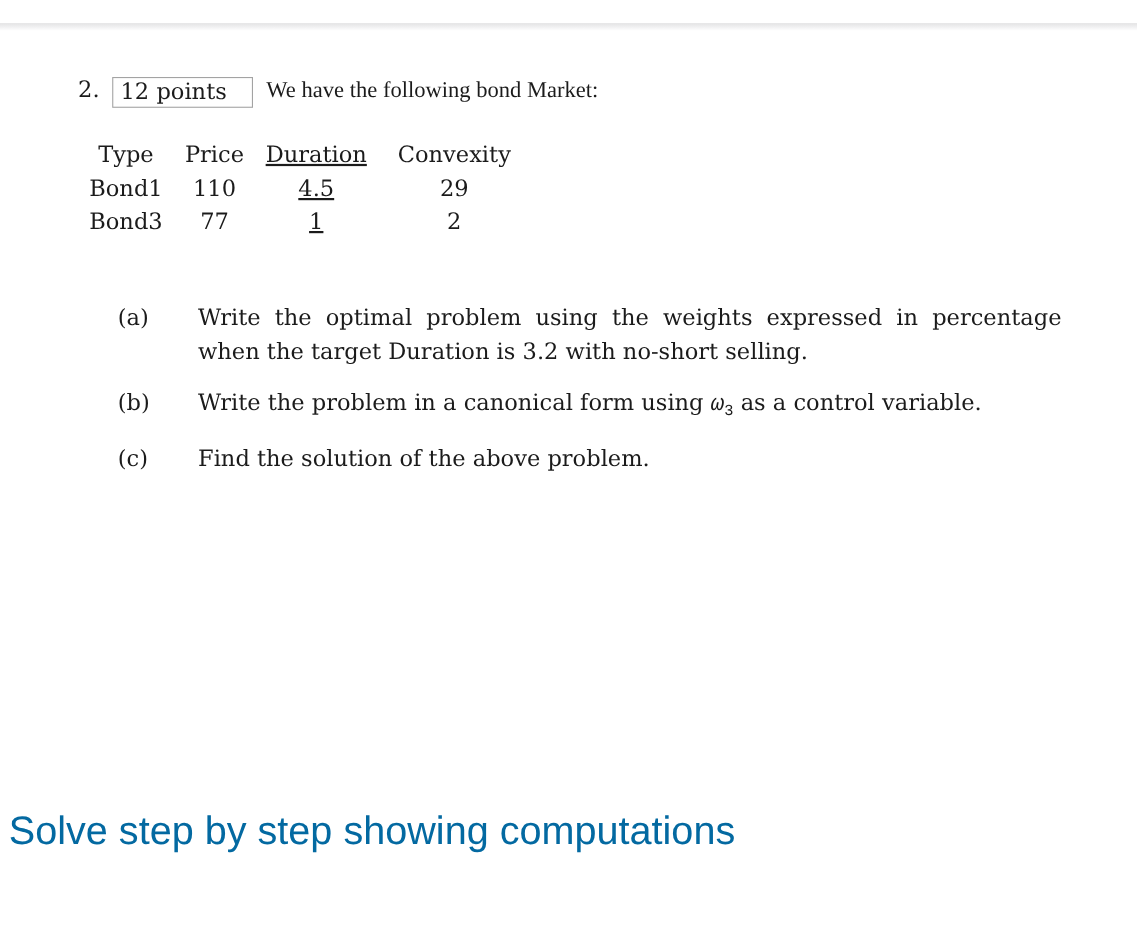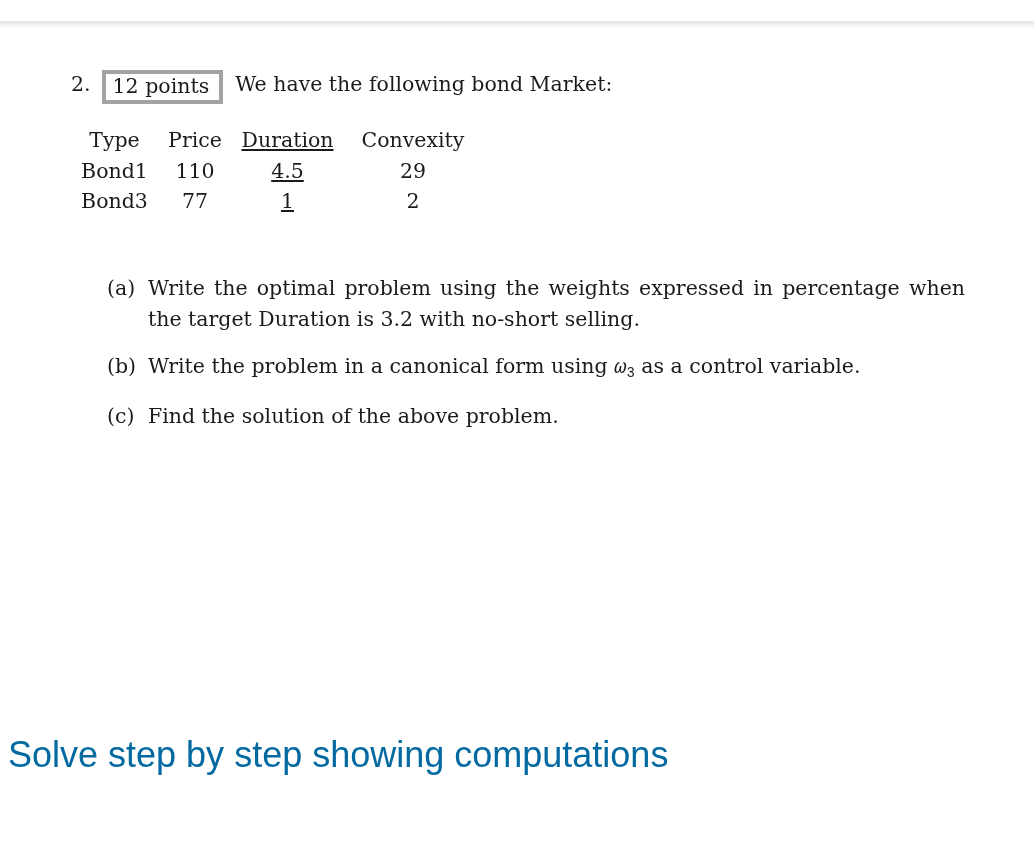--- a/index.html
+++ b/index.html
@@ -55,33 +55,34 @@
     font-size: 20.5px;
     line-height: 1;
     white-space: nowrap;
   }
   .problem-number {
     display: inline-block;
     vertical-align: baseline;
   }
   .points-box {
     display: inline-block;
-    border: 4px solid #a3a3a3;
-    padding: 2px 10px 3px 7px;
+    border: 1px solid #a3a3a3;
+    padding: 2px 23px 3px 7px;
     margin: 0 6px 0 11px;
     font-size: 20.5px;
     line-height: 1;
     vertical-align: baseline;
     position: relative;
     top: 2px;
   }
   .problem-text {
     display: inline-block;
     margin-left: 6px;
     vertical-align: baseline;
+    font-family: Liberation Serif, serif;
   }
 
   
   .bond-table {
     position: absolute;
     left: 71px;
     top: 100px;
     border-collapse: collapse;
     font-size: 20.5px;
   }
@@ -119,20 +120,21 @@
   .enum-label {
     position: absolute;
     left: 0;
     top: 0;
     width: 36px;
     text-align: left;
     white-space: nowrap;
   }
   .enum-body {
     display: block;
+    margin-left: 32px;
   }
   .enum-body.full-justify {
     text-align: justify;
   }
   .enum-body.no-justify {
     text-align: left;
   }
   .mathvar {
     font-style: italic;
     font-family: Liberation Mono, monospace;

